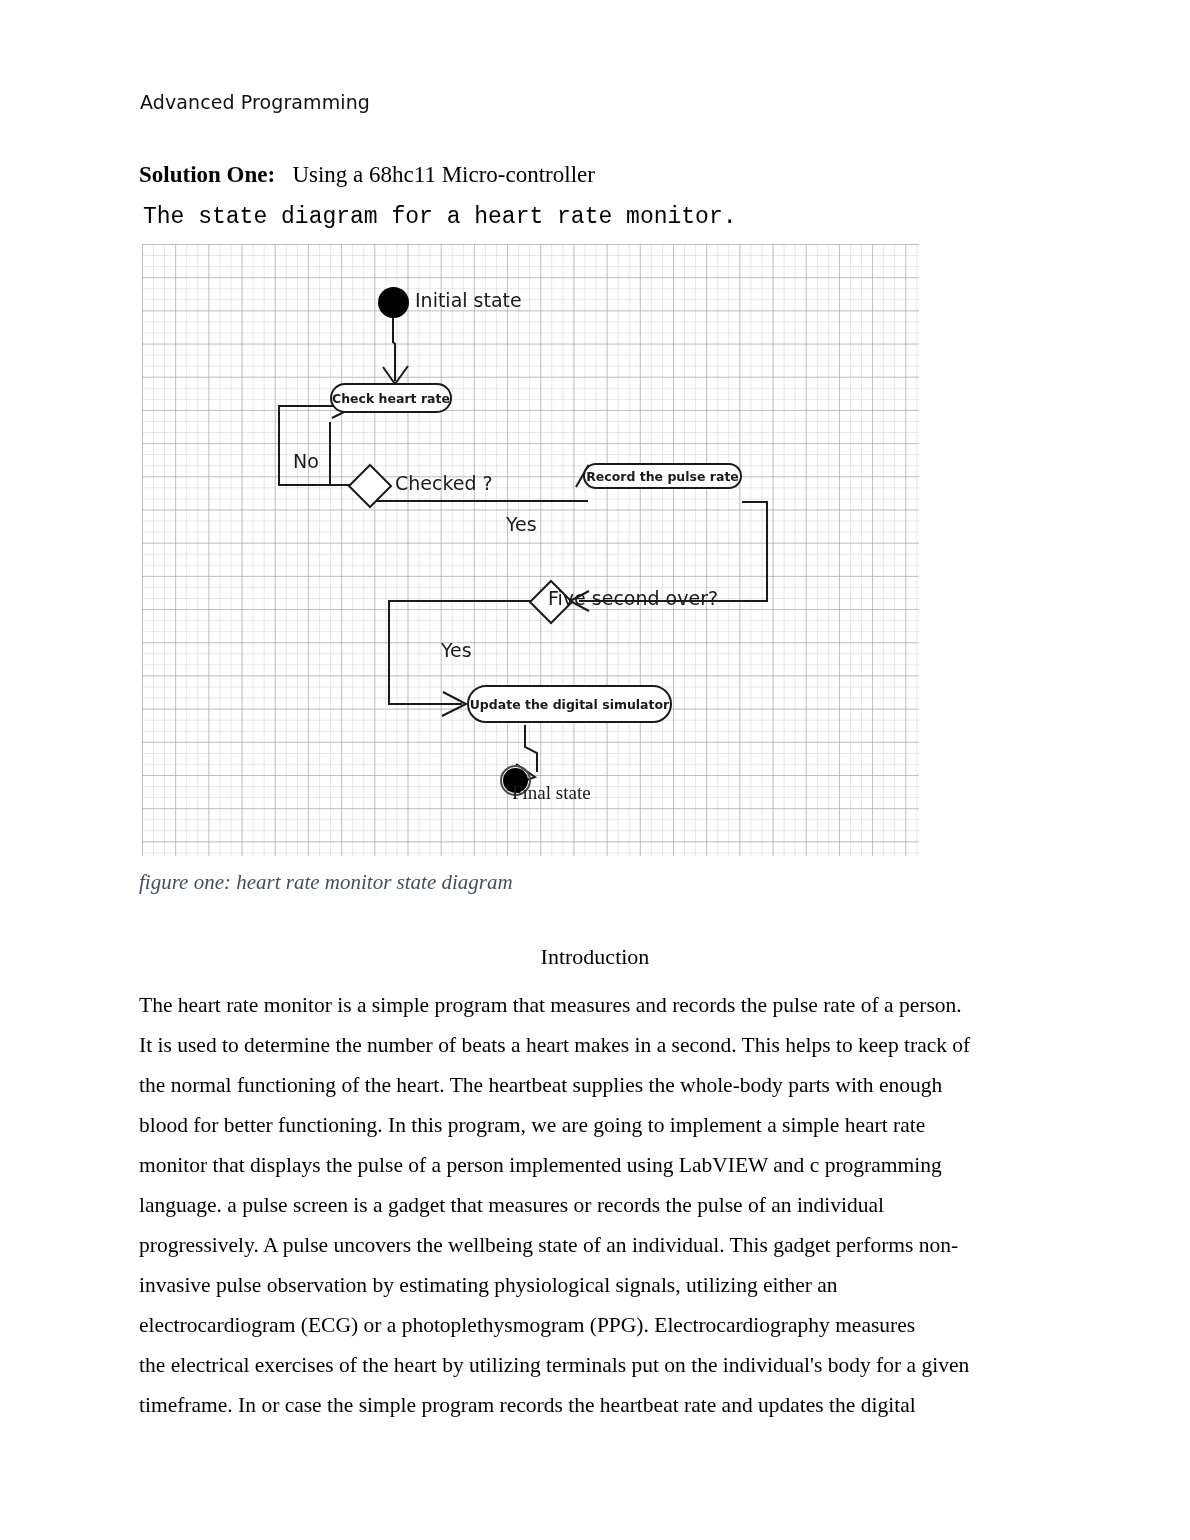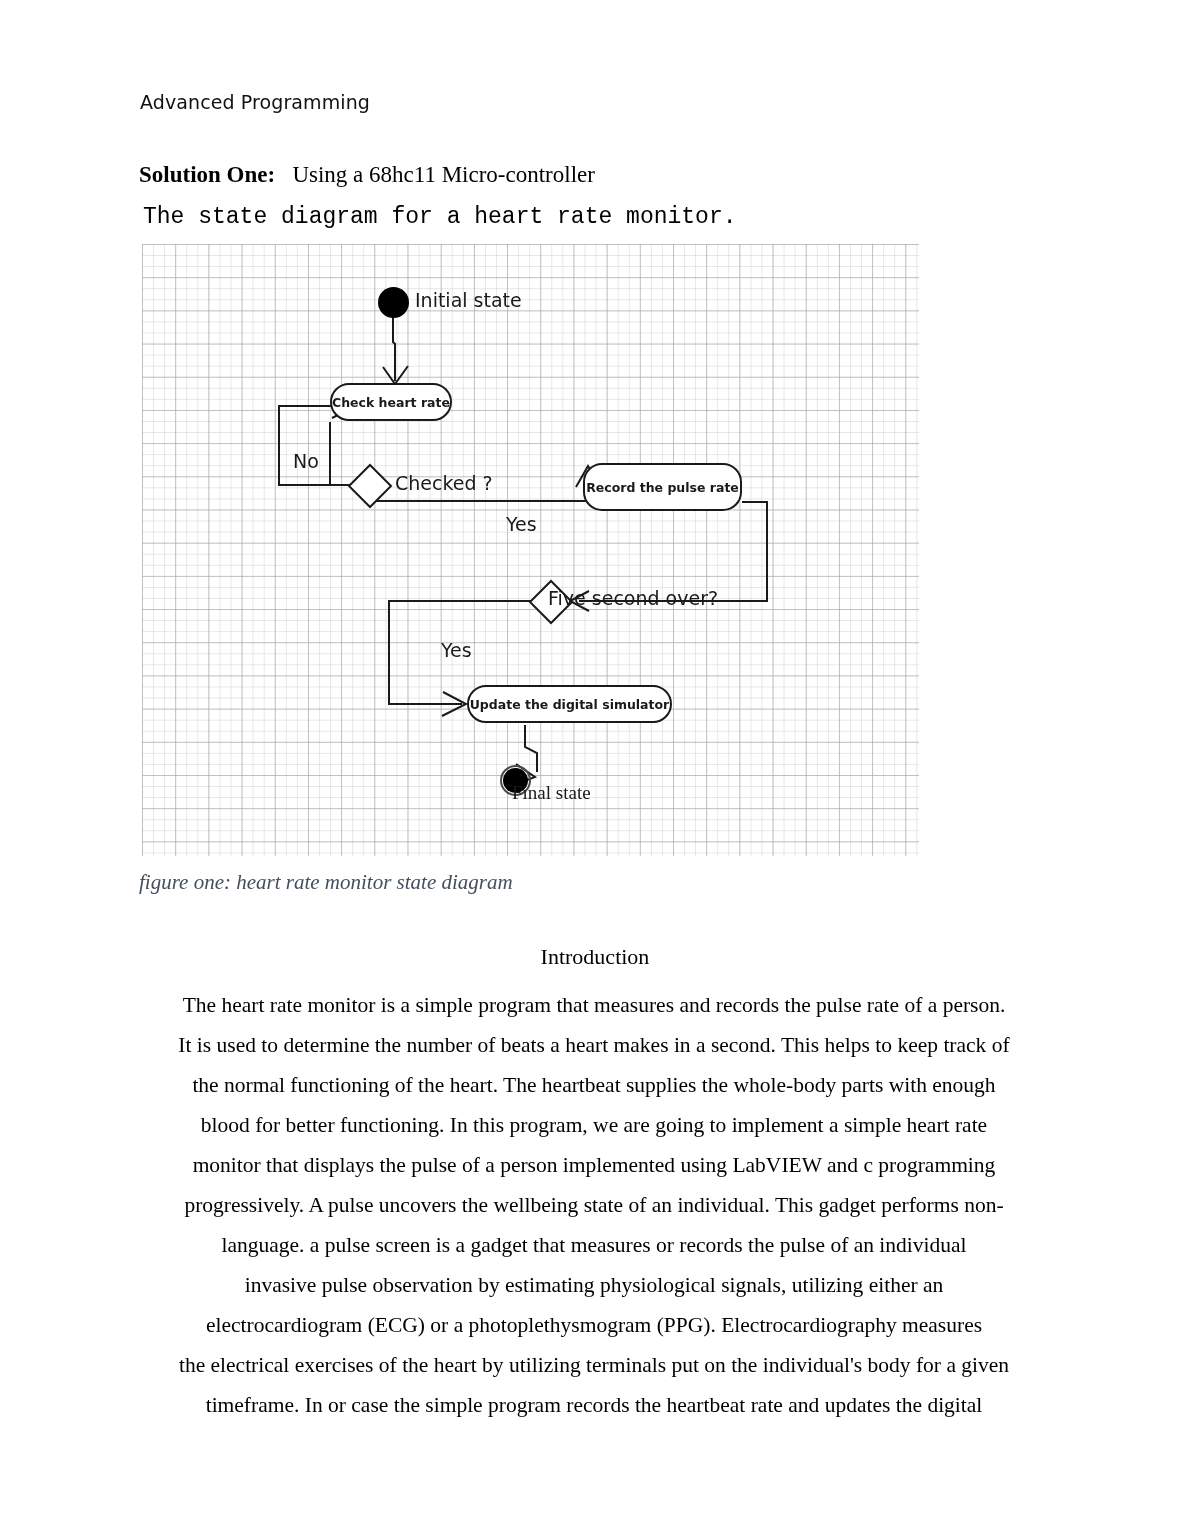--- a/index.html
+++ b/index.html
@@ -159,21 +159,20 @@
     top: 962px;
     width: 910px;
     font-family: "Liberation Serif", serif;
     font-size: 21.5px;
     line-height: 40px;
     color: #000;
   }
   .body-text p {
     margin: 0;
     white-space: nowrap;
-    text-align: center;
   }
 </style>
 </head>
 <body>
 
 <div class="page">
 
   <div class="doc-header">Advanced Programming</div>
 
   <div class="solution-line">
@@ -215,32 +214,32 @@
         <path d="M 383 481 L 383 503 L 395 509 L 395 528"></path>
 
         <path d="M 374 520 L 393 533 L 372 541"></path>
 
       </g>
     </svg>
 
     <div class="state-dot" style="left:236px; top:43px; width:31px; height:31px;"></div>
     <div class="dlabel big" style="left:273px; top:45px;">Initial state</div>
 
-    <div class="node-box" style="left:188px; top:139px; width:122px; height:38px;">Check heart rate</div>
+    <div class="node-box" style="left:188px; top:139px; width:122px; height:30px;">Check heart rate</div>
 
     <svg style="left:205px; top:218px;" width="48" height="48">
       <polygon points="23,3 44,24 23,45 2,24" fill="#ffffff" stroke="#1a1a1a" stroke-width="2"></polygon>
     </svg>
     <div class="dlabel big" style="left:253px; top:228px;">Checked ?</div>
 
     <div class="dlabel big" style="left:151px; top:206px;">No</div>
 
     <div class="dlabel big" style="left:364px; top:269px;">Yes</div>
 
-    <div class="node-box" style="left:441px; top:219px; width:159px; height:48px;">Record the pulse rate</div>
+    <div class="node-box" style="left:441px; top:219px; width:159px; height:26px;">Record the pulse rate</div>
 
     <svg style="left:386px; top:334px;" width="48" height="48">
       <polygon points="23,3 44,24 23,45 2,24" fill="#ffffff" stroke="#1a1a1a" stroke-width="2"></polygon>
     </svg>
     <div class="dlabel big" style="left:406px; top:343px;">Five second over?</div>
 
     <div class="dlabel big" style="left:299px; top:395px;">Yes</div>
 
     <div class="node-box" style="left:325px; top:441px; width:205px; height:38px;">Update the digital simulator</div>
 
@@ -252,21 +251,21 @@
   <div class="fig-caption">figure one: heart rate monitor state diagram</div>
 
   <div class="section-title">Introduction</div>
 
   <div class="body-text">
     <p>The heart rate monitor is a simple program that measures and records the pulse rate of a person.</p>
     <p>It is used to determine the number of beats a heart makes in a second. This helps to keep track of</p>
     <p>the normal functioning of the heart. The heartbeat supplies the whole-body parts with enough</p>
     <p>blood for better functioning. In this program, we are going to implement a simple heart rate</p>
     <p>monitor that displays the pulse of a person implemented using LabVIEW and c programming</p>
+    <p>language. a pulse screen is a gadget that measures or records the pulse of an individual</p>
     <p>progressively. A pulse uncovers the wellbeing state of an individual. This gadget performs non-</p>
-    <p>language. a pulse screen is a gadget that measures or records the pulse of an individual</p>
     <p>invasive pulse observation by estimating physiological signals, utilizing either an</p>
     <p>electrocardiogram (ECG) or a photoplethysmogram (PPG). Electrocardiography measures</p>
     <p>the electrical exercises of the heart by utilizing terminals put on the individual's body for a given</p>
     <p>timeframe. In or case the simple program records the heartbeat rate and updates the digital</p>
   </div>
 
 </div>
 
 </body></html>

